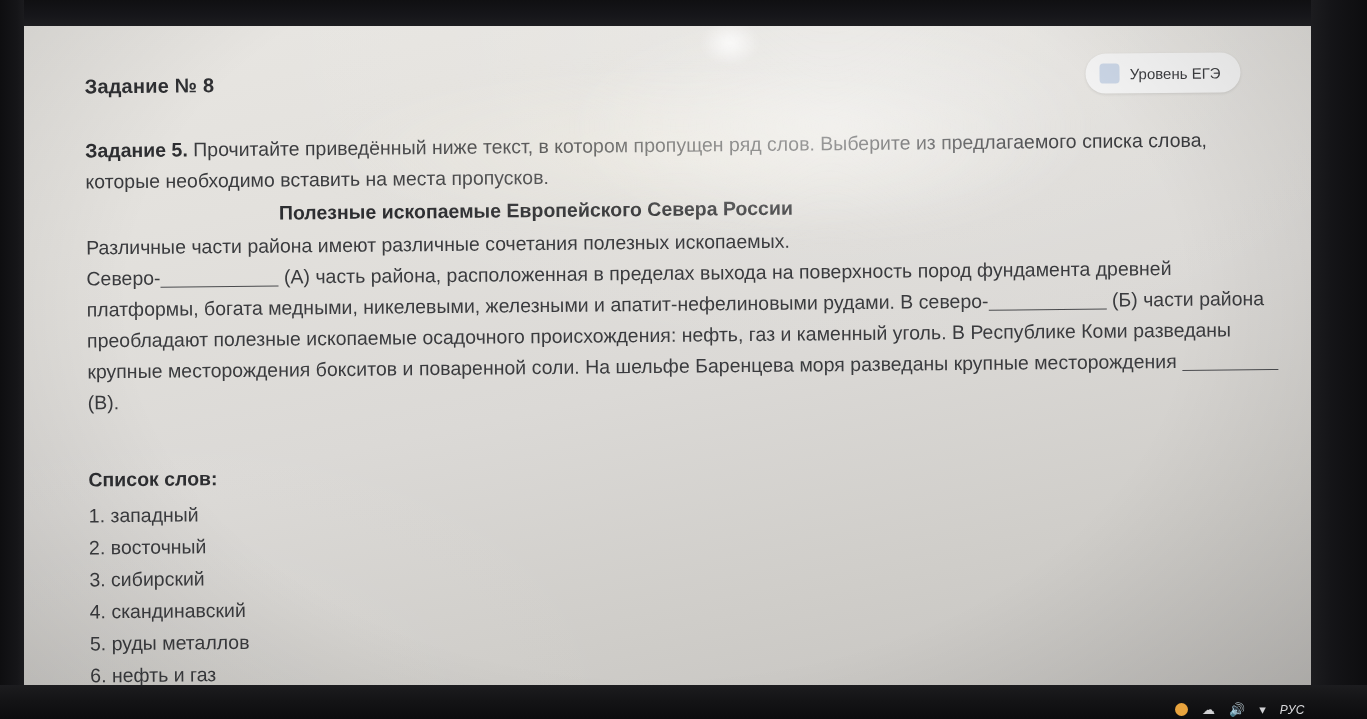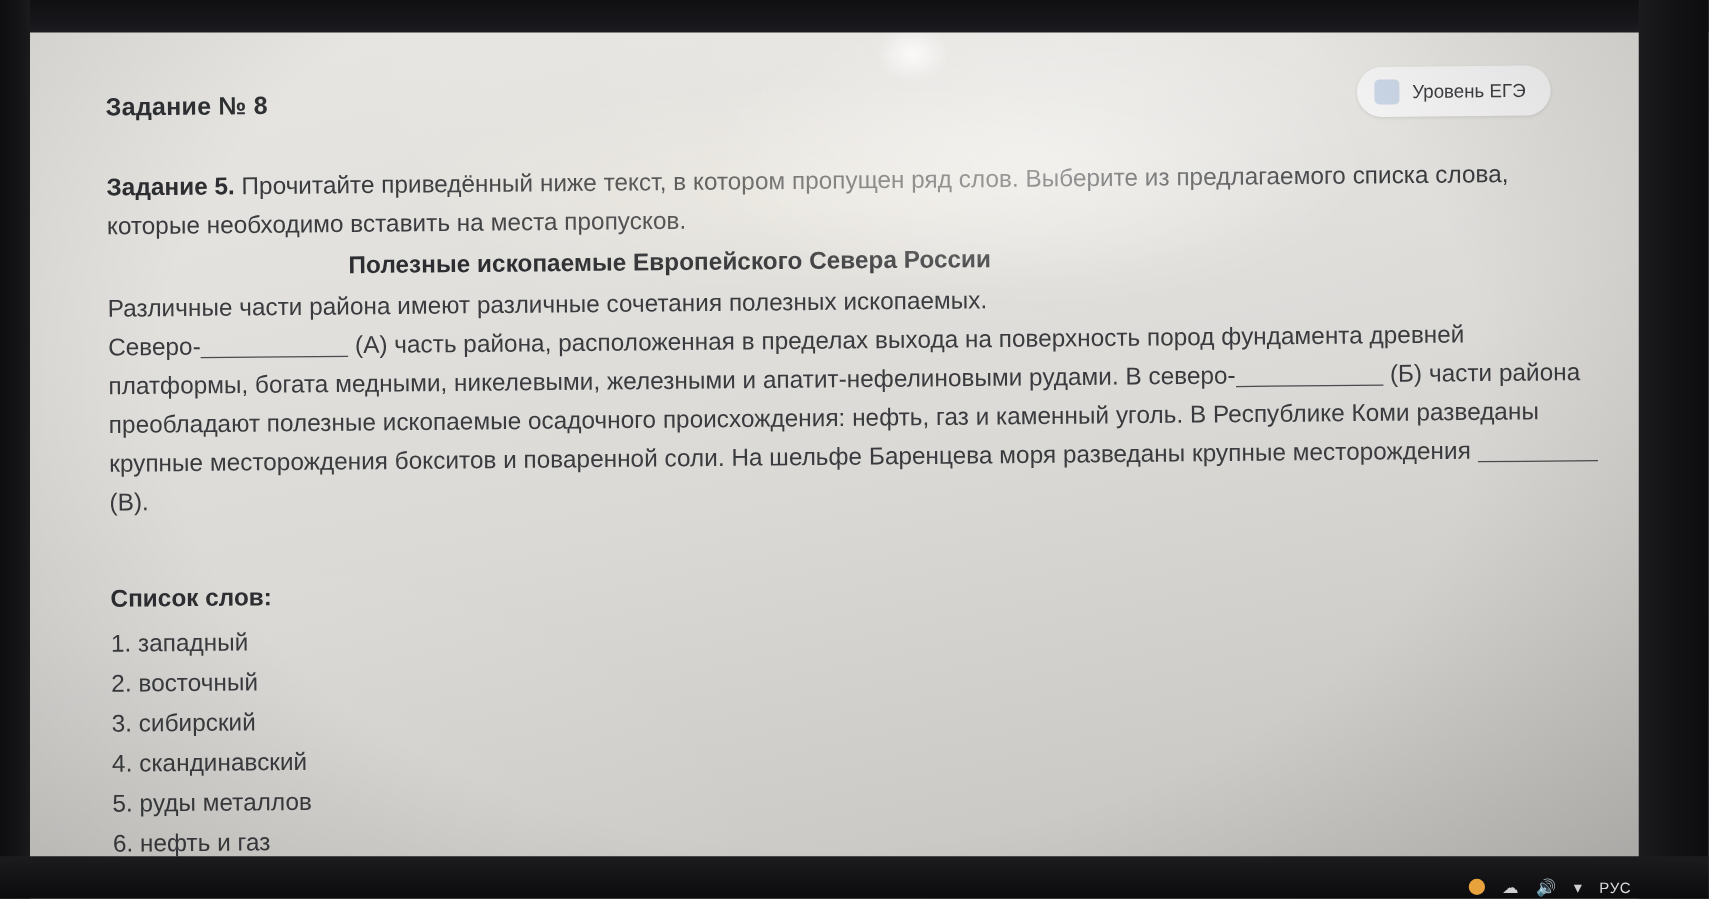--- a/index.html
+++ b/index.html
@@ -183,20 +183,21 @@
     display: inline-block;
   }
   .tray .tray-icon {
     color: #cfcfd2;
     font-size: 13px;
   }
   .tray .lang {
     color: #d9d9dc;
     font-size: 12px;
     letter-spacing: 0.5px;
+    font-style: italic;
   }
 </style>
 </head>
 <body>
 
 <div class="screen">
 
   <div class="page">
 
     <div class="task-header">Задание № 8</div>

